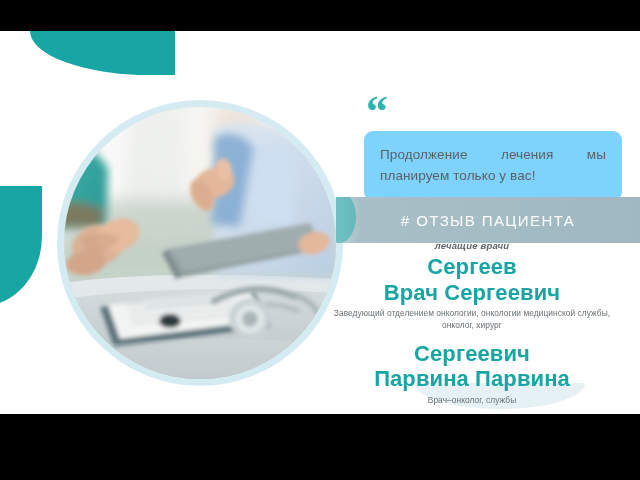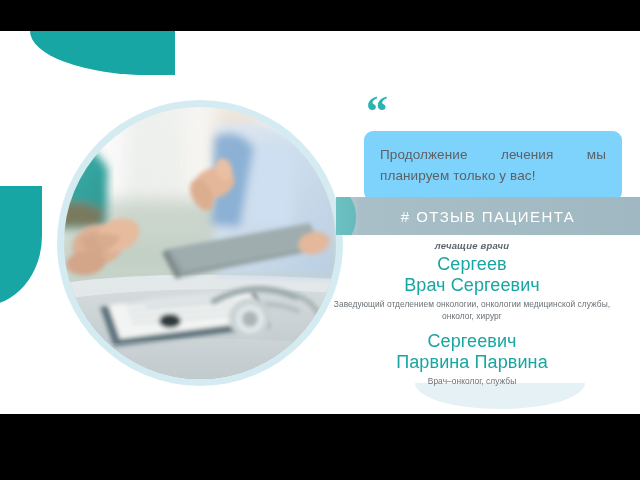--- a/index.html
+++ b/index.html
@@ -65,21 +65,21 @@
     margin-top:4px;
   }
   .quote-text {
     font-size:13.5px; line-height:1.52; color:#5d6166;
     text-align:justify; text-align-last:left;
     letter-spacing:.1px;
   }
 
   
   .title-bar {
-    position:absolute; left:336px; top:166px; width:304px; height:38px;
+    position:absolute; left:336px; top:166px; width:304px; height:46px;
     background:linear-gradient(90deg,#bfd2d8 0%,#a9bfc7 8%,#9fb8c1 100%);
     display:flex; align-items:center; justify-content:center;
     overflow:hidden;
   }
   .title-bar::before{
     content:""; position:absolute; left:-14px; top:-6px;
     width:34px; height:52px; border-radius:50%;
     background:rgba(43,179,176,.55);
   }
   .title-text {
@@ -89,21 +89,21 @@
   }
 
   
   .doctors { position:absolute; right:18px; top:209px; width:300px; text-align:center; }
   .docs-label {
     font-size:9.5px; font-style:italic; font-weight:700;
     color:#5f666b; letter-spacing:.2px; margin-bottom:3px;
   }
   .doc { margin-bottom:9px; }
   .doc-name {
-    color:var(--teal); font-weight:400; font-size:18px;
+    color:var(--teal); font-weight:700; font-size:22px;
     line-height:1.17; letter-spacing:.1px;
   }
   .doc-role {
     color:#6a7176; font-size:8.4px; line-height:1.38; margin-top:3px;
     letter-spacing:.05px;
   }
 
   :root { --teal:#17a6a3; }
 </style>
 </head>

